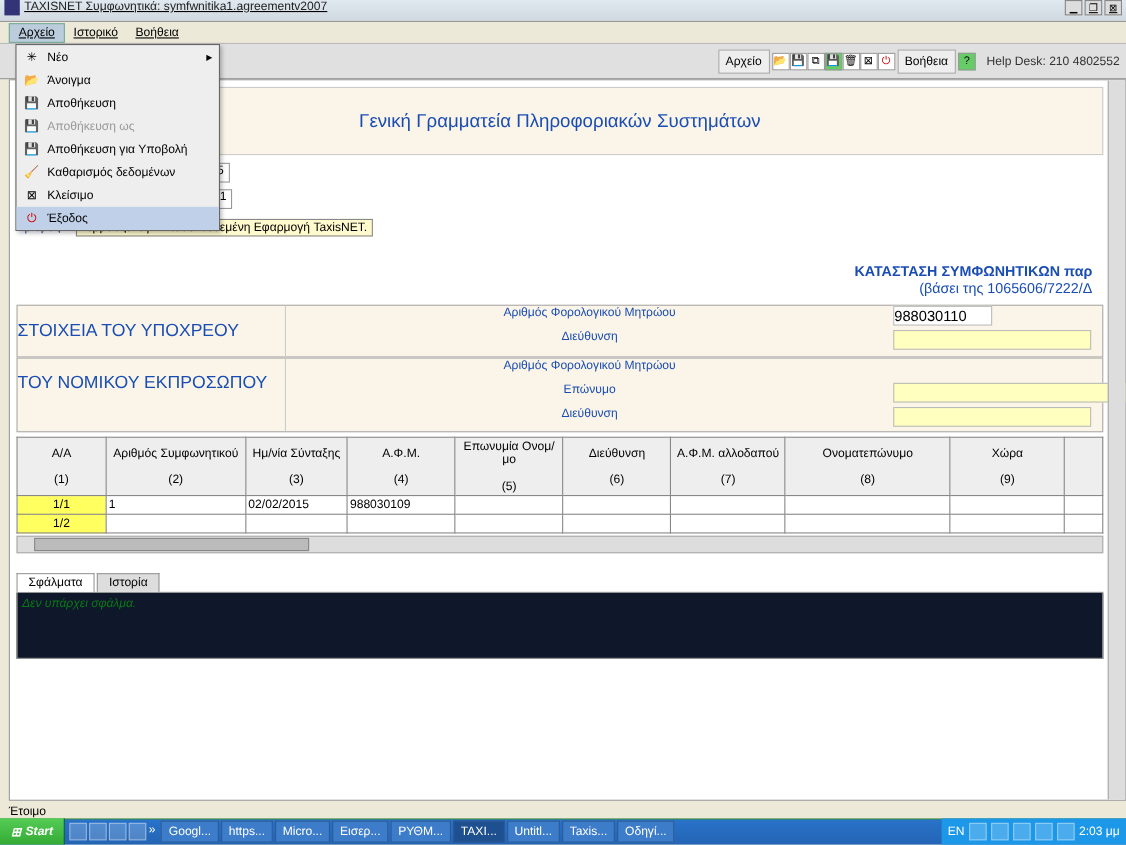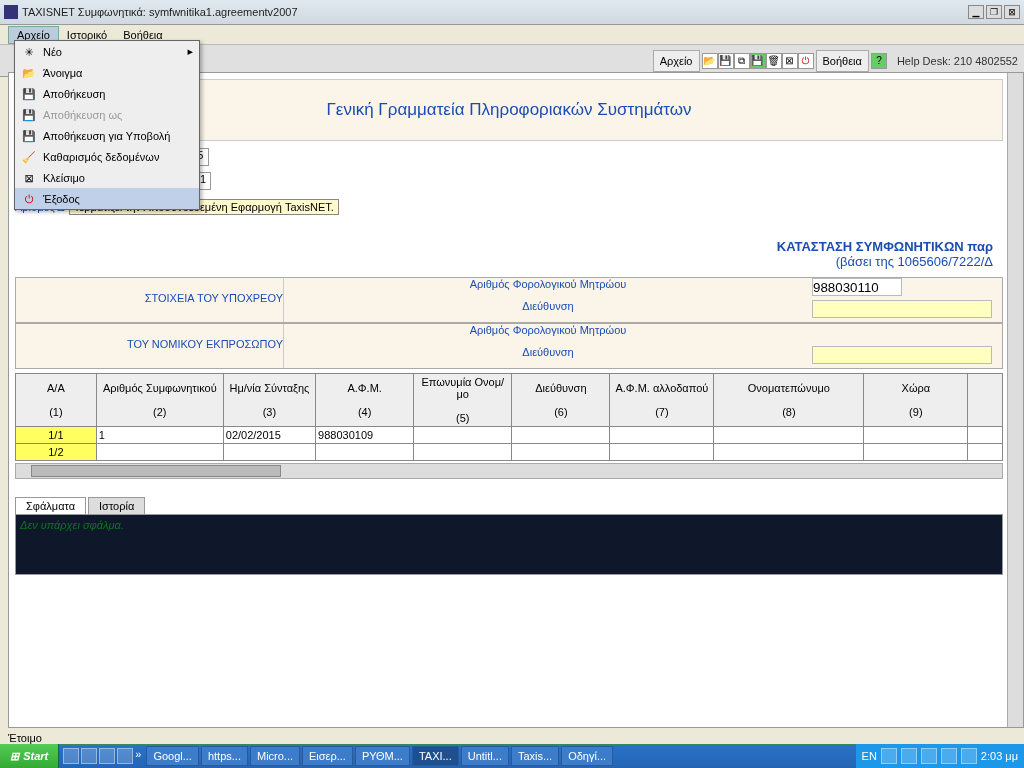--- a/index.html
+++ b/index.html
@@ -1,17 +1,17 @@
 <!DOCTYPE html>
 <html><head>
 <meta charset="utf-8">
 <style>
 * { margin: 0; padding: 0; box-sizing: border-box; }
 body { font-family: Arial, sans-serif; font-size: 11px; background: #ece9d8; width: 1024px; height: 768px; overflow: hidden; position: relative; }
-.titlebar { background: linear-gradient(#e0e8f0,#d0d8e0); height: 20px; display: flex; align-items: center; padding: 12px 4px; border-bottom: 1px solid #999; }
+.titlebar { background: linear-gradient(#e0e8f0,#d0d8e0); height: 20px; display: flex; align-items: flex-start; padding: 0 4px; border-bottom: 1px solid #999; text-decoration: underline; }
 .titlebar-icon { width: 14px; height: 14px; background: #337; margin-right: 4px; }
 .titlebar-text { flex: 1; font-size: 11px; color: #222; }
 .titlebar-btns { display: flex; gap: 2px; }
 .titlebar-btn { width: 16px; height: 14px; border: 1px solid #888; background: #ddd; font-size: 9px; text-align: center; line-height: 12px; cursor: pointer; }
 .menubar { background: #ece9d8; height: 20px; display: flex; align-items: center; border-bottom: 1px solid #bbb; padding-left: 8px; }
 .menubar-item { padding: 2px 8px; cursor: pointer; text-decoration: underline; }
 .menubar-item.active { background: #bcd; border: 1px solid #7a9; }
 .toolbar { background: #e0e0e0; height: 32px; display: flex; align-items: center; border-bottom: 1px solid #999; padding: 0 6px; }
 .toolbar-spacer { flex: 1; }
 .toolbar-btn { height: 22px; padding: 0 6px; margin: 0 2px; border: 1px solid #aaa; background: #eee; display: flex; align-items: center; cursor: pointer; font-size: 11px; }
@@ -24,21 +24,21 @@
 .dd-ico { width: 16px; height: 16px; margin-right: 6px; display:inline-block; font-size:11px; text-align:center; line-height:16px; }
 .dd-arrow { margin-left: auto; }
 .content { position: absolute; left: 8px; right: 0; top: 72px; bottom: 40px; background: #fff; border: 1px solid #999; overflow: hidden; }
 .field-row { display: flex; align-items: center; height: 24px; margin: 2px 0; }
 .field-label { font-size: 11px; margin-right: 4px; }
 .field-val { border: 1px solid #999; background: #fff; height: 18px; padding: 0 4px; min-width: 50px; display:inline-block; }
 .tooltip-bar { background: #fffacd; border: 1px solid #888; padding: 1px 4px; display: inline-block; font-size: 11px; }
 .header-link { color: #1a4db3; font-size: 17px; text-align: center; }
 .big-title { text-align: right; color: #1a4db3; font-size: 13px; font-weight: bold; padding-right: 10px; }
 .section-row { display: flex; border: 1px solid #aaa; background: #faf5e8; }
-.section-label { width: 268px; text-align: right; color: #1a4db3; font-size: 11px; padding: 14px 0; border-right: 1px solid #ccc; }
+.section-label { width: 244px; text-align: left; color: #1a4db3; font-size: 16px; padding: 14px 0; border-right: 1px solid #ccc; }
 .section-fields { flex: 1; }
 .sf-row { display: flex; align-items: flex-start; height: 22px; }
 .sf-label { flex: 1; text-align: center; color: #1a4db3; }
 .sf-input { width: 190px; height: 18px; }
 .yellow-in { background: #ffffc0; border: 1px solid #bbb; height: 18px; }
 .white-in { background: #fff; border: 1px solid #bbb; height: 18px; }
 .grid { border-collapse: collapse; width: 100%; margin-top: 4px; }
 .grid th, .grid td { border: 1px solid #888; font-size: 11px; padding: 2px; text-align: center; }
 .grid th { background: #eee; font-weight: normal; }
 .rownum { background: #ffff60; text-align: right; padding-right: 4px; }
@@ -171,20 +171,24 @@
       </div>
     </div>
     <div class="section-row">
       <div class="section-label">ΤΟΥ ΝΟΜΙΚΟΥ ΕΚΠΡΟΣΩΠΟΥ</div>
       <div class="section-fields">
         <div class="sf-row">
             <span class="sf-label">Αριθμός Φορολογικού Μητρώου</span>
             <div class="sf-input"></div>
           </div>
         <div class="sf-row">
+            <span class="sf-label">Επώνυμο</span>
+            <div class="sf-input"><input class="yellow-in" style="width: 220px;"></div>
+          </div>
+        <div class="sf-row">
             <span class="sf-label">Διεύθυνση</span>
             <div class="sf-input"><input class="yellow-in" style="width: 180px;"></div>
           </div>
       </div>
     </div>
 
     <table class="grid">
       <tbody>
           <tr>
         <th style="width:70px"><div>Α/Α</div><br><div>(1)</div></th>

